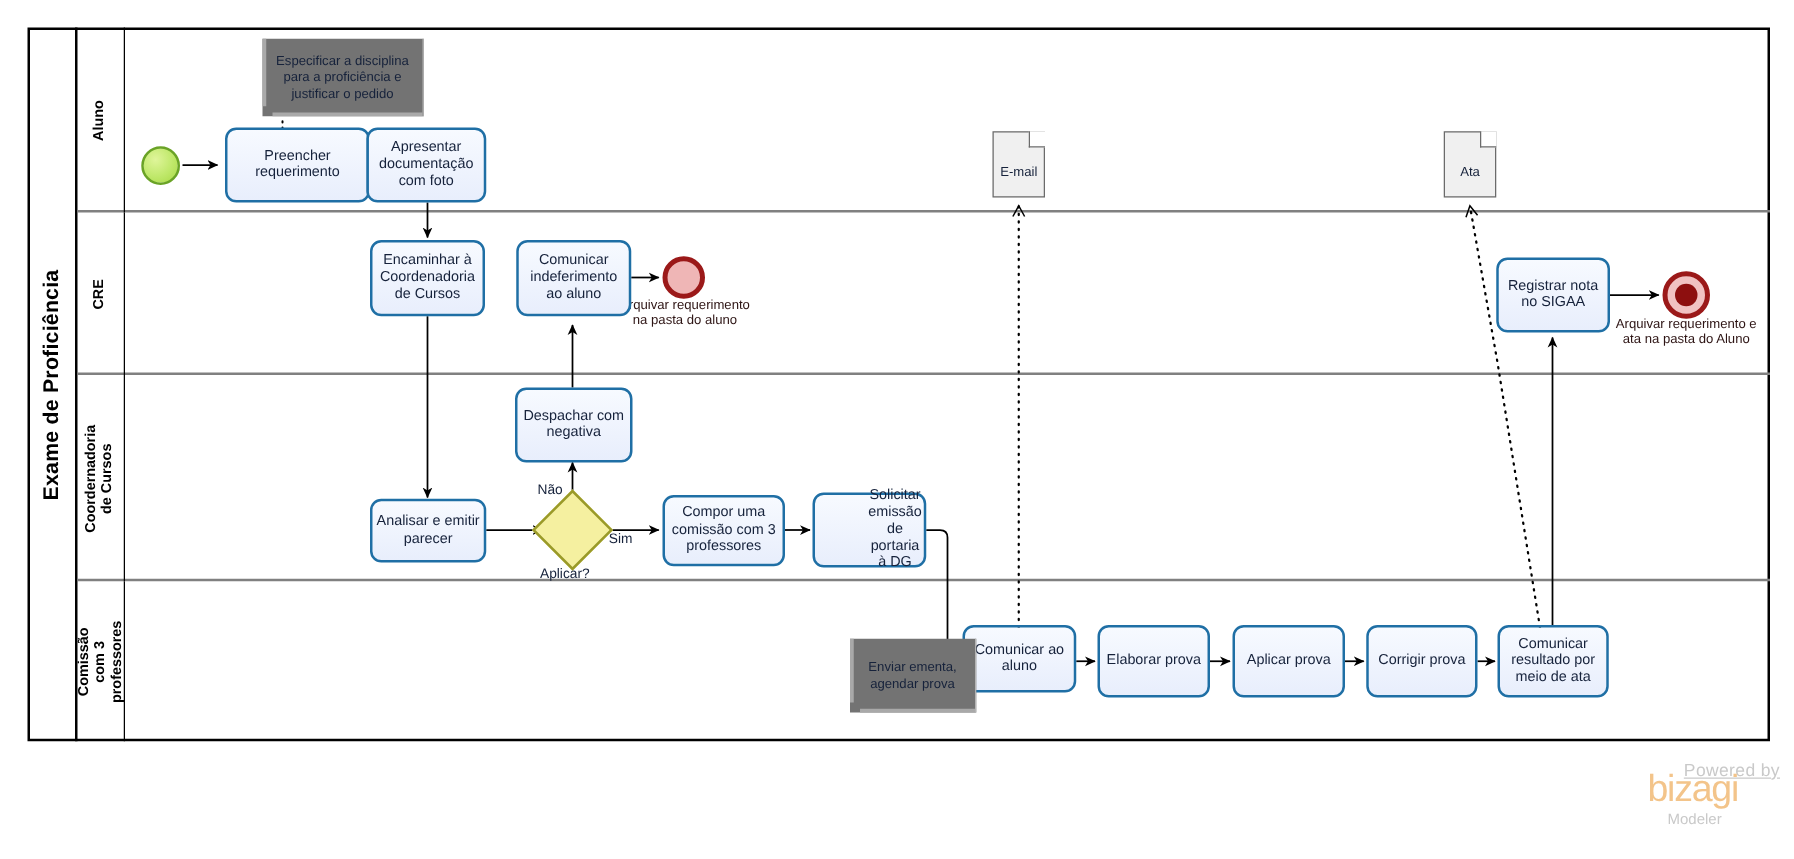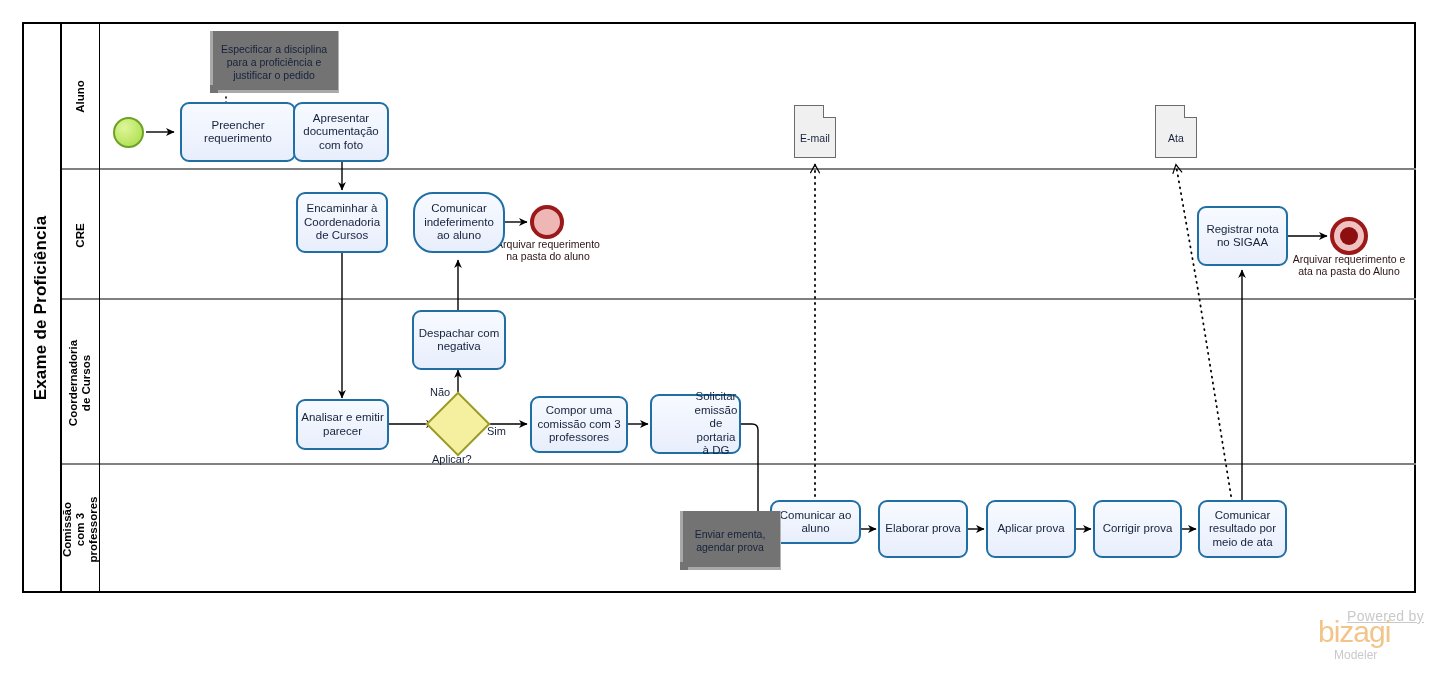--- a/index.html
+++ b/index.html
@@ -144,36 +144,36 @@
 
   <div class="task" style="left:180px;top:102px;width:116px;height:60px;text-align:center;">
       <span>Preencher requerimento</span>
     </div>
   <div class="task" style="left:293px;top:102px;width:96px;height:60px;">
       <span>Apresentar documentação com foto</span>
     </div>
   <div class="task" style="left:296px;top:192px;width:92px;height:61px;">
       <span>Encaminhar à Coordenadoria de Cursos</span>
     </div>
-  <div class="task" style="left:413px;top:192px;width:92px;height:61px;border-radius:20px;">
+  <div class="task" style="left:413px;top:192px;width:92px;height:61px;">
       <span>Comunicar indeferimento ao aluno</span>
     </div>
   <div class="task" style="left:412px;top:310px;width:94px;height:60px;">
       <span>Despachar com negativa</span>
     </div>
   <div class="task" style="left:296px;top:399px;width:93px;height:51px;">
       <span>Analisar e emitir parecer</span>
     </div>
   <div class="task" style="left:530px;top:396px;width:98px;height:57px;">
       <span>Compor uma comissão com 3 professores</span>
     </div>
   <div class="task" style="left:650px;top:394px;width:91px;height:60px;padding-left:44px;">
       <span>Solicitar emissão de portaria à DG</span>
     </div>
-  <div class="task" style="left:770px;top:500px;width:91px;height:44px;">
+  <div class="task" style="left:770px;top:500px;width:91px;height:54px;">
       <span>Comunicar ao aluno</span>
     </div>
   <div class="task" style="left:878px;top:500px;width:90px;height:58px;">
       <span>Elaborar prova</span>
     </div>
   <div class="task" style="left:986px;top:500px;width:90px;height:58px;">
       <span>Aplicar prova</span>
     </div>
   <div class="task" style="left:1093px;top:500px;width:89px;height:58px;">
       <span>Corrigir prova</span>

